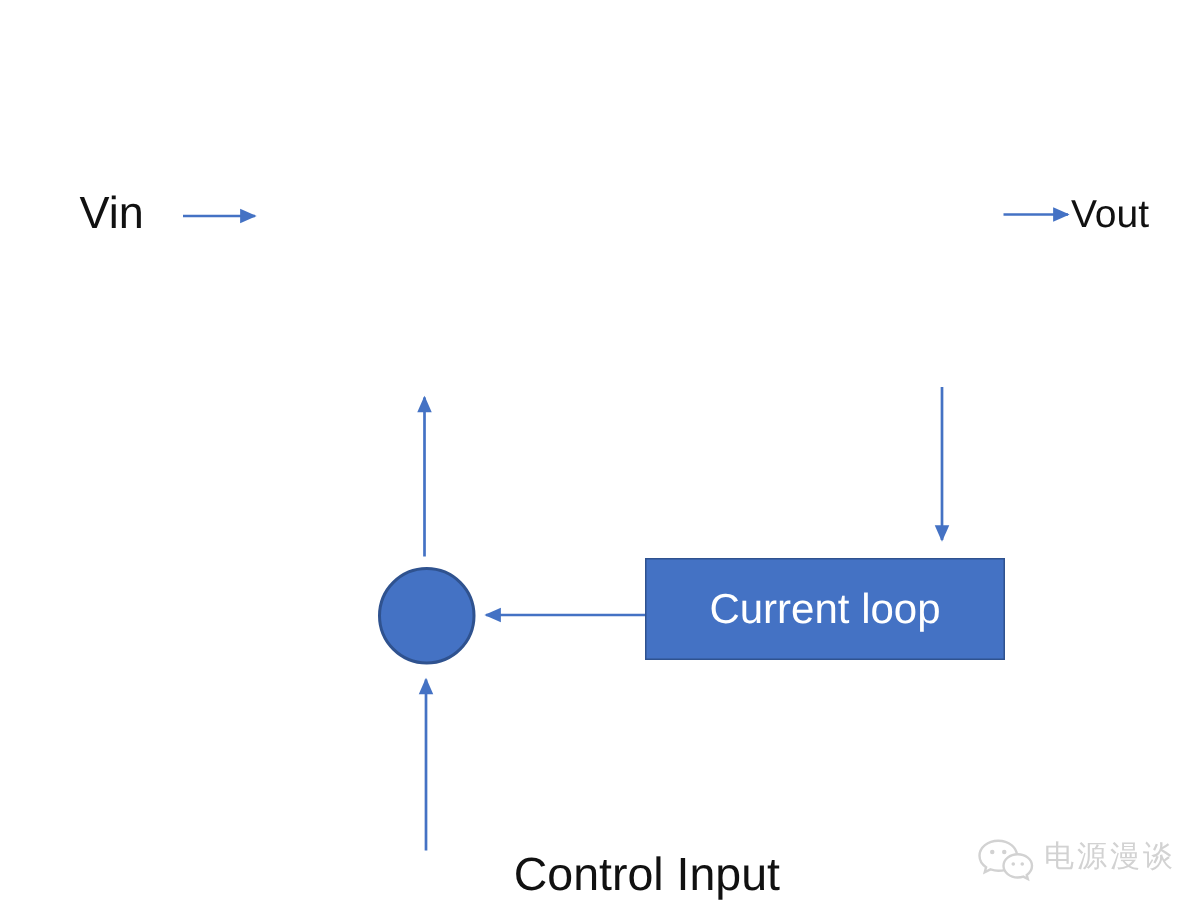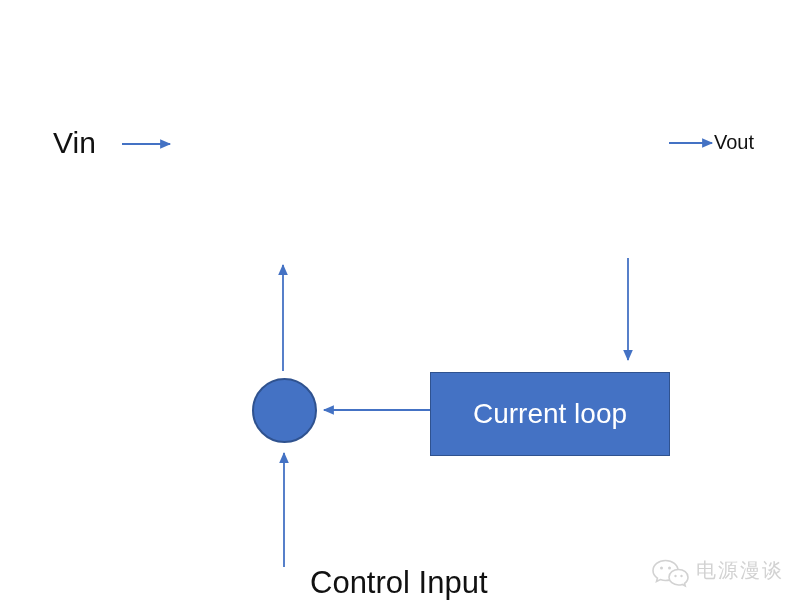--- a/index.html
+++ b/index.html
@@ -31,44 +31,44 @@
     justify-content: center;
     color: #ffffff;
   }
   .block-power-converter {
     left: 173px; top: 44px;
     width: 497px; height: 200px;
     font-size: 30px;
   }
   .block-current-loop {
     left: 430px; top: 372px;
-    width: 240px; height: 84px;
+    width: 240px; height: 68px;
     font-size: 28px;
   }
   .sum-circle {
     position: absolute;
     left: 252px; top: 378px;
     width: 65px; height: 65px;
     border-radius: 50%;
     background: #4472C4;
     border: 2px solid #2F528F;
     box-sizing: border-box;
   }
   .lbl {
     position: absolute;
     color: #111111;
     white-space: nowrap;
     text-align: right;
   }
   .lbl-vin  { left: 53px;  top: 125px; font-size: 30px; line-height: 36px; }
-  .lbl-vout { left: 714px; top: 124px; font-size: 20px; line-height: 36px; }
+  .lbl-vout { left: 714px; top: 124px; font-size: 26px; line-height: 36px; }
   .lbl-control-input {
     left: 310px; top: 564px;
     width: 210px;
-    text-align: left;
+    text-align: right;
     font-size: 31px; line-height: 37px;
   }
   .watermark {
     position: absolute;
     left: 650px; top: 557px;
     display: flex;
     gap: 6px;
     color: #d2d2d2;
   }
   .watermark-text {

